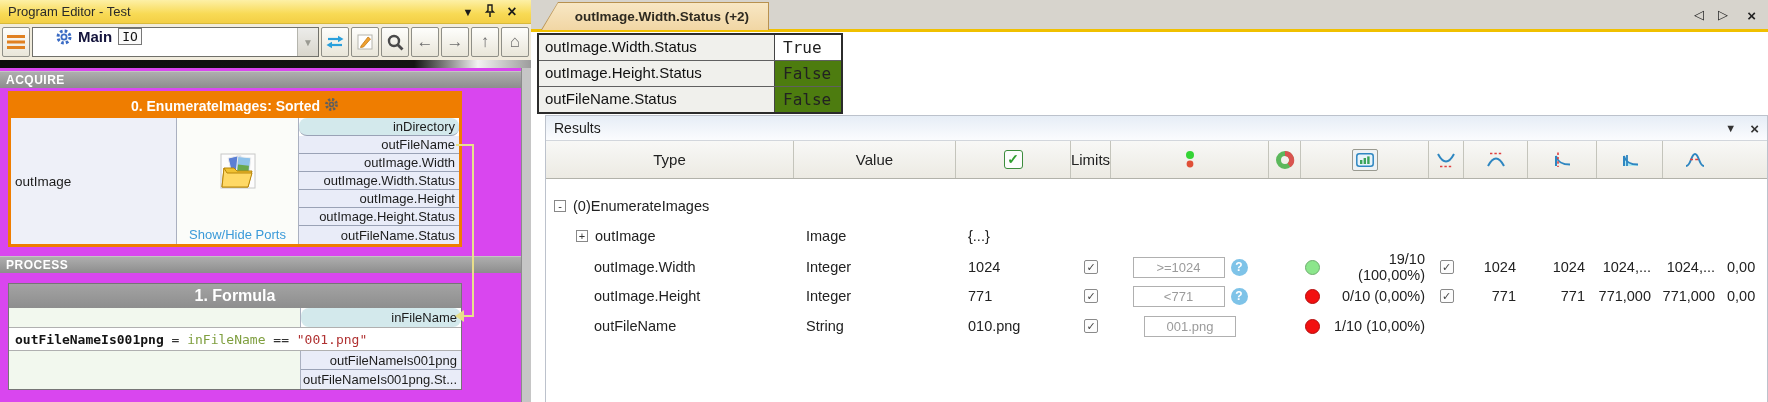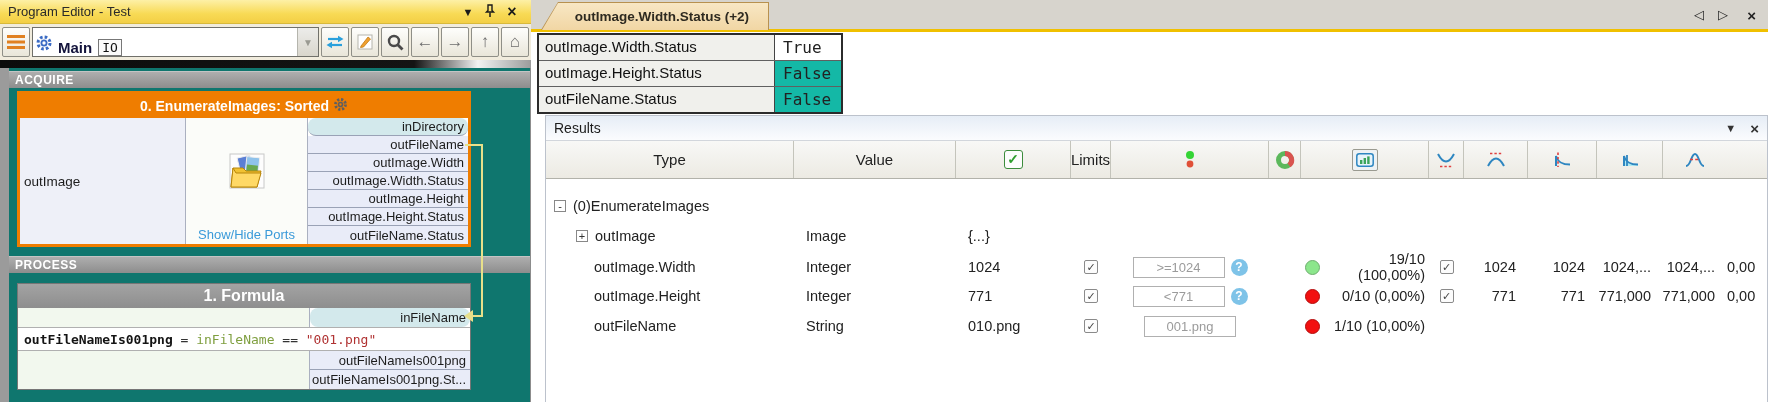--- a/index.html
+++ b/index.html
@@ -11,29 +11,29 @@
     background:linear-gradient(#fdf0a6,#f8da55 60%,#f3cf45); border-bottom:1px solid #d8b93a;
     display:flex; align-items:center; padding:0 8px; font-size:13px; color:#2a2a2a; }
   .pe-title-label { flex:1; }
   .pe-title-ic { width:22px; text-align:center; font-size:11px; color:#1a1a1a; cursor:default; }
   .pe-title-ic.x { font-size:16px; font-weight:bold; }
   .pe-toolbar { position:absolute; left:0; top:24px; width:531px; height:36px; background:#f1ecdd;
     display:flex; align-items:center; gap:2px; padding:2px; }
   .tbtn { width:28px; height:30px; border:1px solid #8f8f87; border-radius:2px;
     background:linear-gradient(#fefefc,#e9e6d9); display:flex; align-items:center; justify-content:center;
     font-size:17px; color:#6e6e6e; font-weight:bold; }
-  .combo { flex:1; height:30px; background:#fff; border:1px solid #70706a; display:flex; align-items:flex-end; padding-left:2px; }
+  .combo { flex:1; height:30px; background:#fff; border:1px solid #70706a; display:flex; align-items:flex-start; padding-left:22px; }
   .combo-label { font-size:15px; font-weight:bold; color:#14143c; margin:0 6px 0 5px; }
   .combo-tag { font-family:"DejaVu Sans Mono",monospace; font-size:13px; color:#111;
     border:1px solid #777; padding:0 3px; background:#fafafa; }
   .combo-arrow { margin-left:auto; width:21px; height:28px; background:linear-gradient(#ececea,#d9d6cc);
     border-left:1px solid #b5b5ad; display:flex; align-items:center; justify-content:center; font-size:10px; color:#9a9a92; }
   .grad-bar { position:absolute; left:0; top:60px; width:531px; height:8px;
     background:linear-gradient(90deg,#0c0c0c 0%,#141414 78%,#f2f2f2 90%,#9c9c9c 100%); }
-  .pe-canvas { position:absolute; left:9px; top:68px; width:545px; height:334px; background:#0f766e; }
+  .pe-canvas { position:absolute; left:0; top:68px; width:545px; height:334px; background:#d946ef; }
   .right-strip { position:absolute; left:521px; top:0; width:10px; height:334px; background:#c6c6c6; border-left:1px solid #8c8c8c; }
 
   .section-bar { position:absolute; left:0; width:521px; height:17px;
     background:linear-gradient(#aeaeae,#8d8d8d); border-top:1px solid #c4c4c4;
     color:#fff; font-size:12px; font-weight:bold; letter-spacing:.5px; padding-left:6px; display:flex; align-items:center; }
 
   
   .enum-block { position:absolute; left:8px; top:23px; width:454px; height:156px;
     border:3px solid #ef7d00; background:#fff; }
   .enum-header { height:24px; background:#ef7d00; color:#fff; font-weight:bold; font-size:14px;
@@ -77,21 +77,21 @@
     clip-path:polygon(16px 0,100% 0,100% 100%,0 100%); display:flex; align-items:center; justify-content:center;
     padding-left:14px; font-size:13.5px; font-weight:bold; color:#2e2a20; }
   .rt-content { position:absolute; left:0; top:32px; width:1237px; height:370px; background:#fff; }
 
   
   .prev-table { position:absolute; left:6px; top:1px; border:2px solid #2b2b2b; }
   .prev-row { display:flex; border-bottom:1px solid #606060; }
   .prev-row:last-child { border-bottom:none; }
   .prev-name { width:236px; background:#f0f0ec; font-size:15px; color:#111; padding:3px 0 3px 6px; border-right:1px solid #444; }
   .prev-val { width:66px; font-family:"DejaVu Sans Mono",monospace; font-size:16px; color:#222; padding:3px 0 3px 8px; background:#fff; }
-  .prev-val.alt { background:#14b8a6; }
+  .prev-val.alt { background:#4d7c0f; }
 
   
   .results { position:absolute; left:14px; top:83px; right:0; bottom:0; border:1px solid #bcc2cc; border-bottom:none; }
   .res-title { height:25px; background:linear-gradient(#e6edf6,#fbfcfe); border-bottom:1px solid #d2d6dc;
     display:flex; align-items:center; padding:4px 8px; font-size:14px; color:#1c1c1c; }
   .res-title-ic { margin-left:14px; font-size:11px; color:#333; }
   .res-title-ic.x { font-size:15px; font-weight:bold; }
   .res-grid { display:grid; grid-template-columns:248px 162px 115px 40px 158px 32px 128px 35px 64px 69px 66px 64px 1fr; }
   .res-head { height:38px; background:linear-gradient(#f8f8f6,#eceae3); border-bottom:1px solid #b2b2aa; }
   .res-head > div { border-right:1px solid #c4c4bb; display:flex; align-items:center; justify-content:center;

